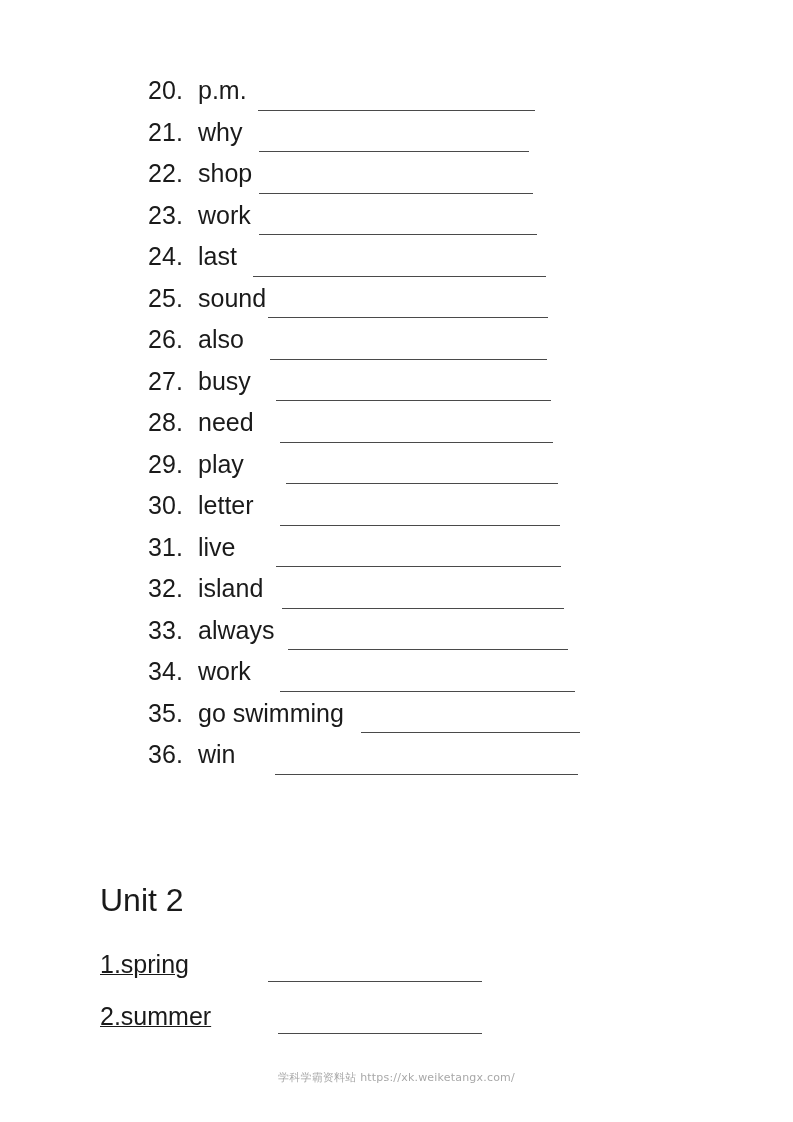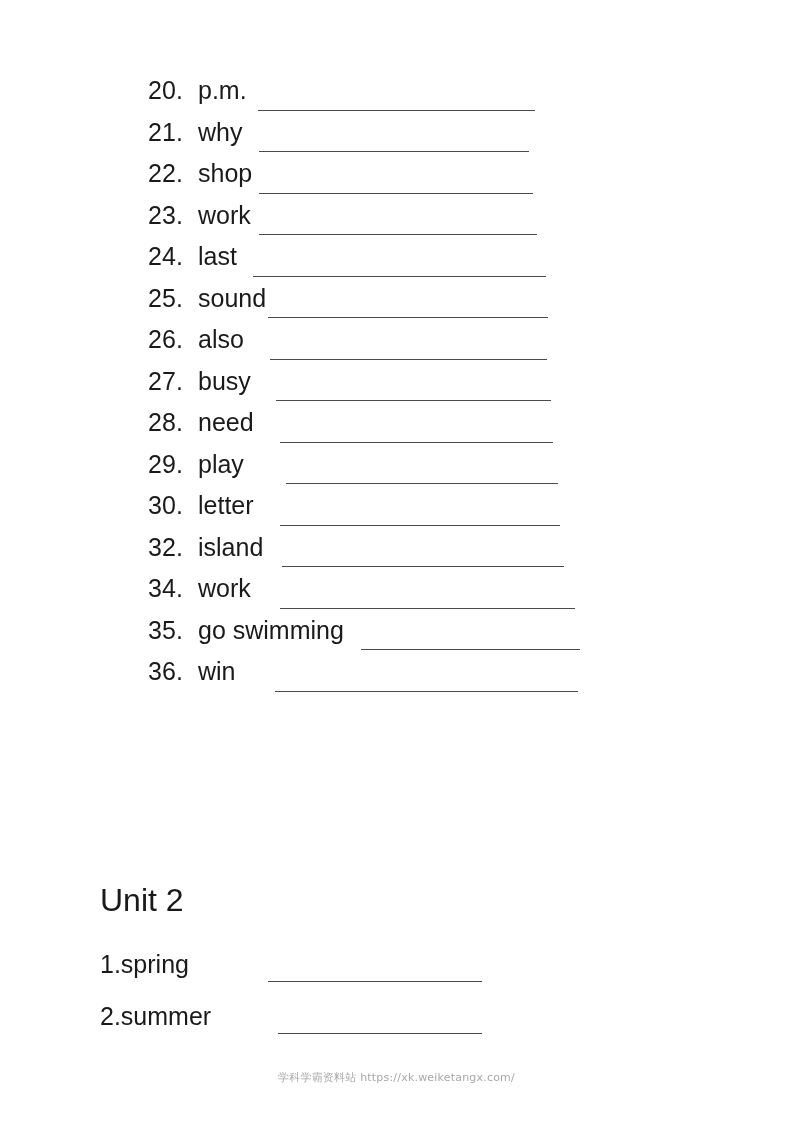--- a/index.html
+++ b/index.html
@@ -76,20 +76,21 @@
     line-height: 1;
     color: #1a1a1a;
     margin: 0 0 36px 0;
     font-weight: normal;
   }
 
   .unit-row {
     position: relative;
     height: 52px;
     white-space: nowrap;
+    text-decoration: underline;
   }
 
   .unit-label {
     font-size: 25px;
     line-height: 1;
     color: #1a1a1a;
   }
 
   .unit-row .blank-line {
     bottom: 22px;
@@ -163,23 +164,33 @@
         <span class="row-num">29.</span>
         <span class="row-word">play</span>
         <span class="blank-line" style="left: 186px; width: 272px;"></span>
       </div>
       <div class="word-row">
         <span class="row-num">30.</span>
         <span class="row-word">letter</span>
         <span class="blank-line" style="left: 180px; width: 280px;"></span>
       </div>
       <div class="word-row">
+        <span class="row-num">31.</span>
+        <span class="row-word">live</span>
+        <span class="blank-line" style="left: 176px; width: 285px;"></span>
+      </div>
+      <div class="word-row">
         <span class="row-num">32.</span>
         <span class="row-word">island</span>
         <span class="blank-line" style="left: 182px; width: 282px;"></span>
+      </div>
+      <div class="word-row">
+        <span class="row-num">33.</span>
+        <span class="row-word">always</span>
+        <span class="blank-line" style="left: 188px; width: 280px;"></span>
       </div>
       <div class="word-row">
         <span class="row-num">34.</span>
         <span class="row-word">work</span>
         <span class="blank-line" style="left: 180px; width: 295px;"></span>
       </div>
       <div class="word-row">
         <span class="row-num">35.</span>
         <span class="row-word">go swimming</span>
         <span class="blank-line" style="left: 261px; width: 219px;"></span>

